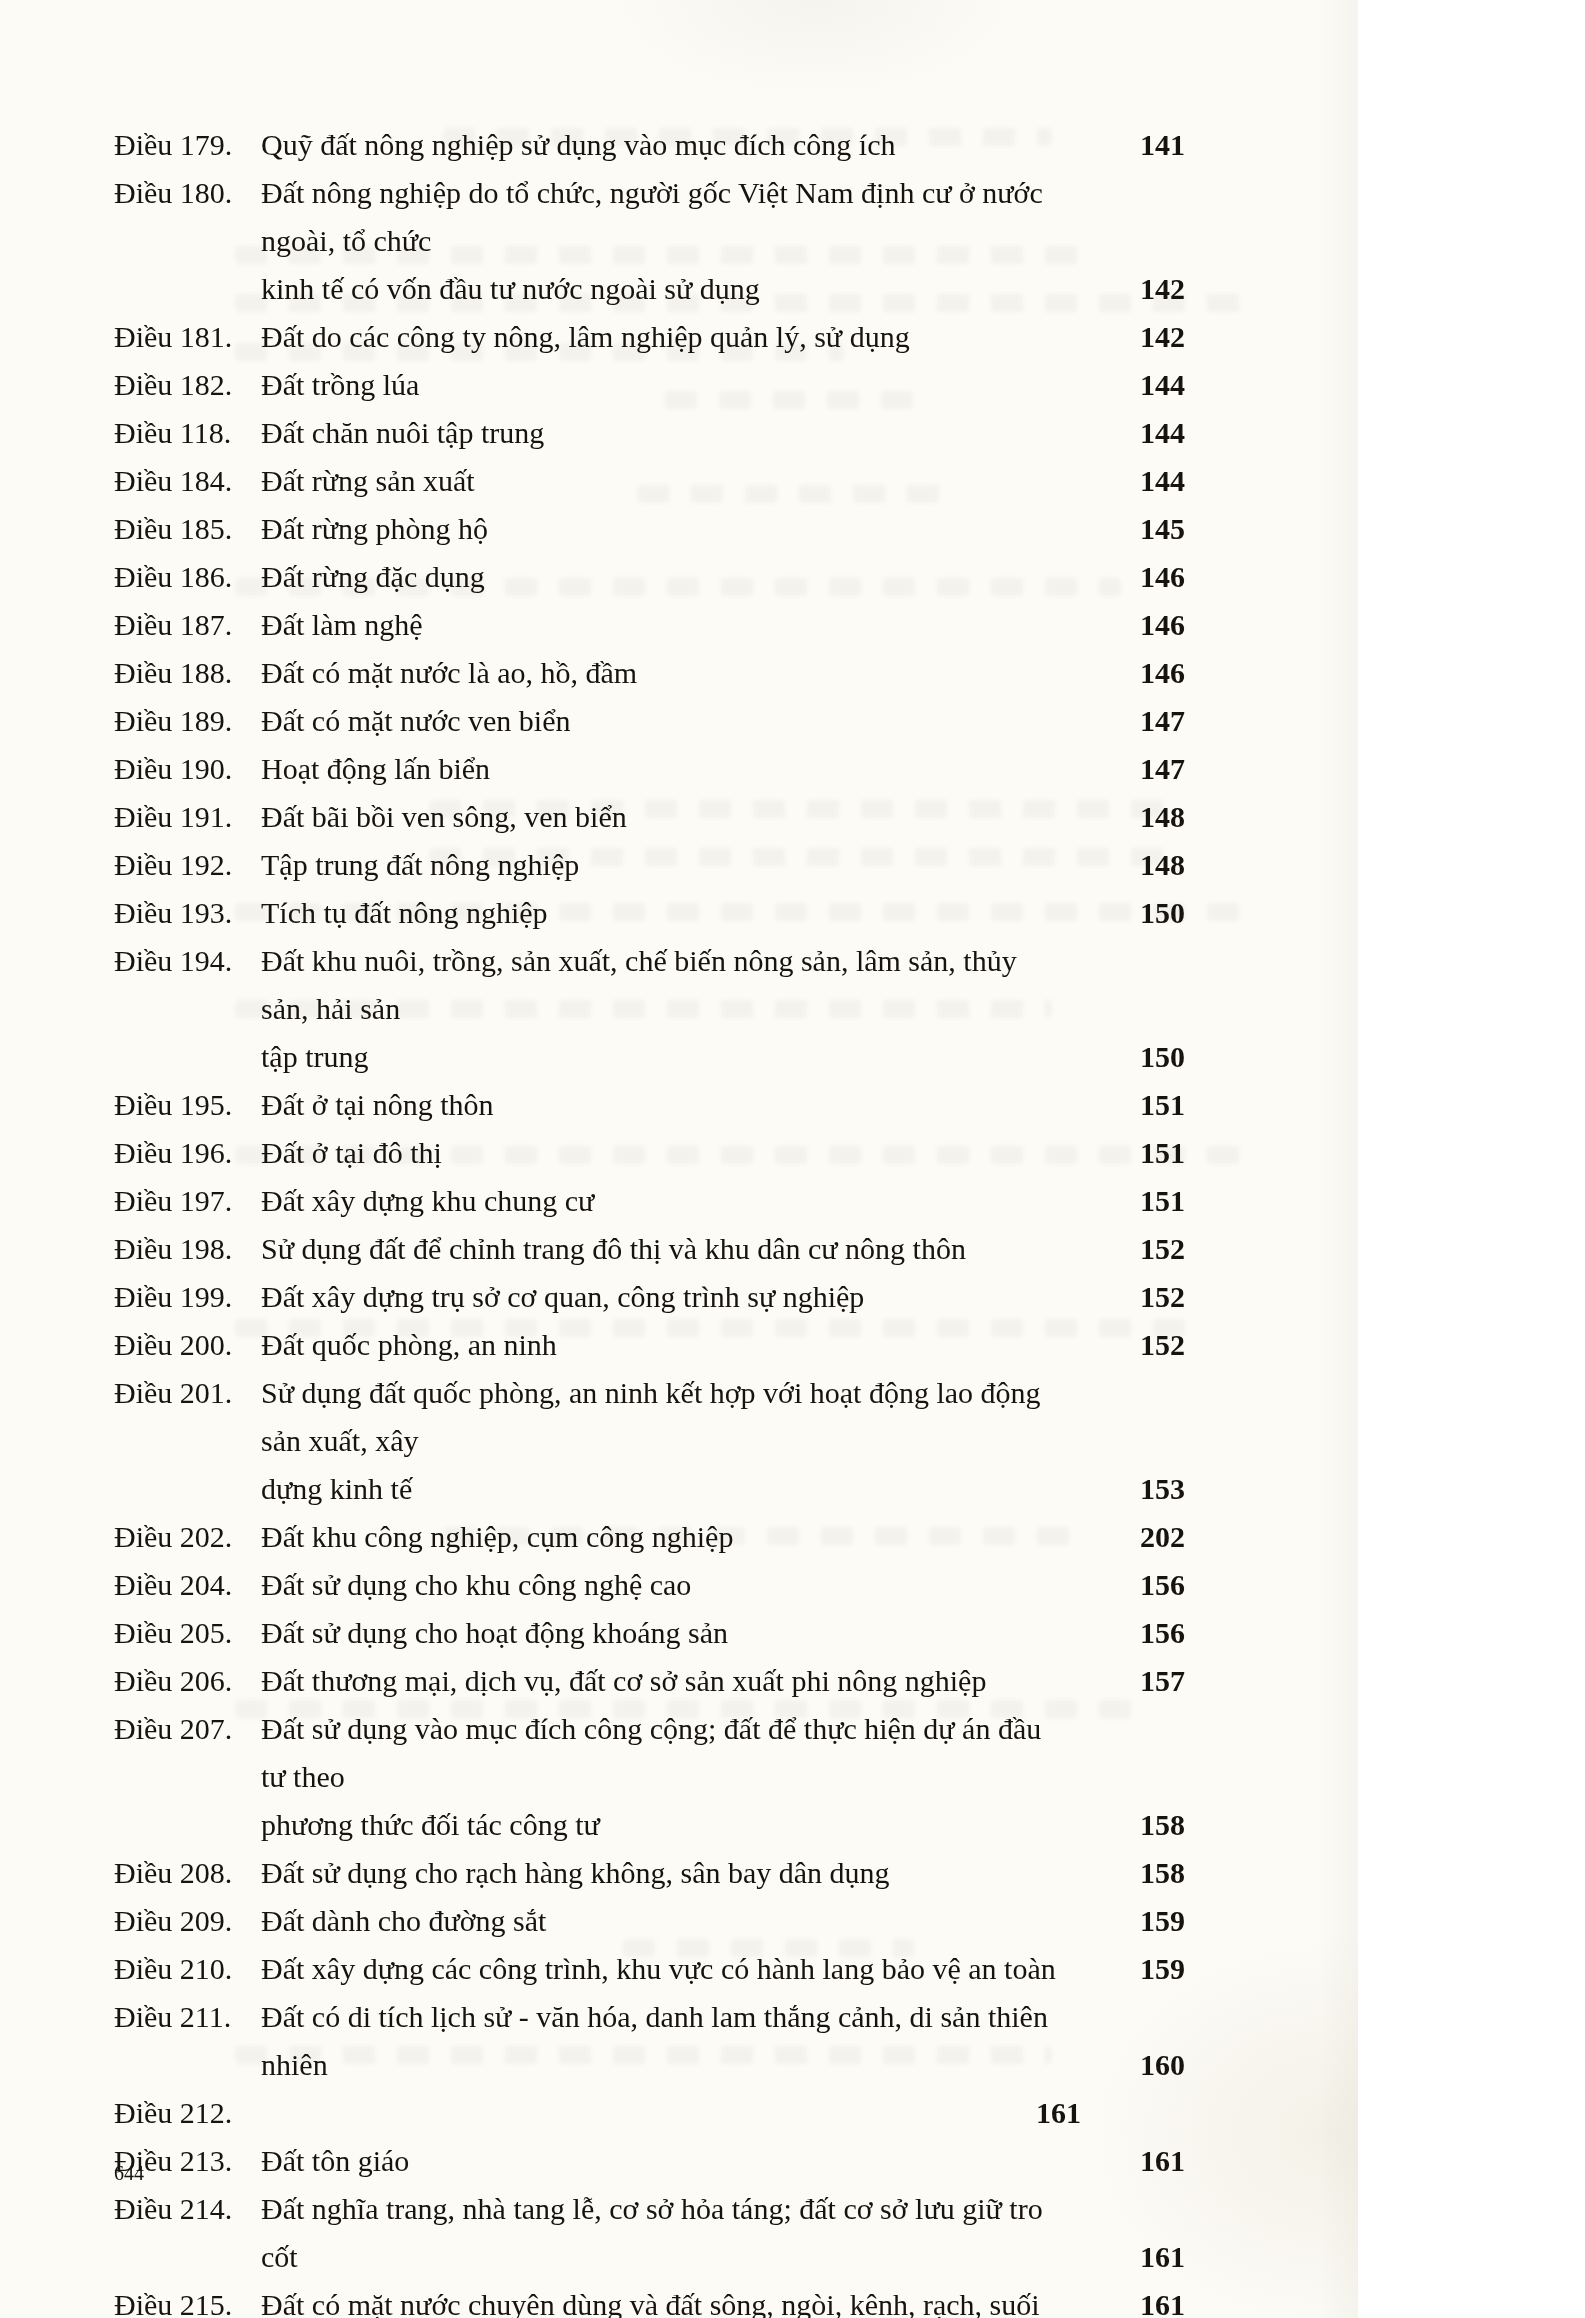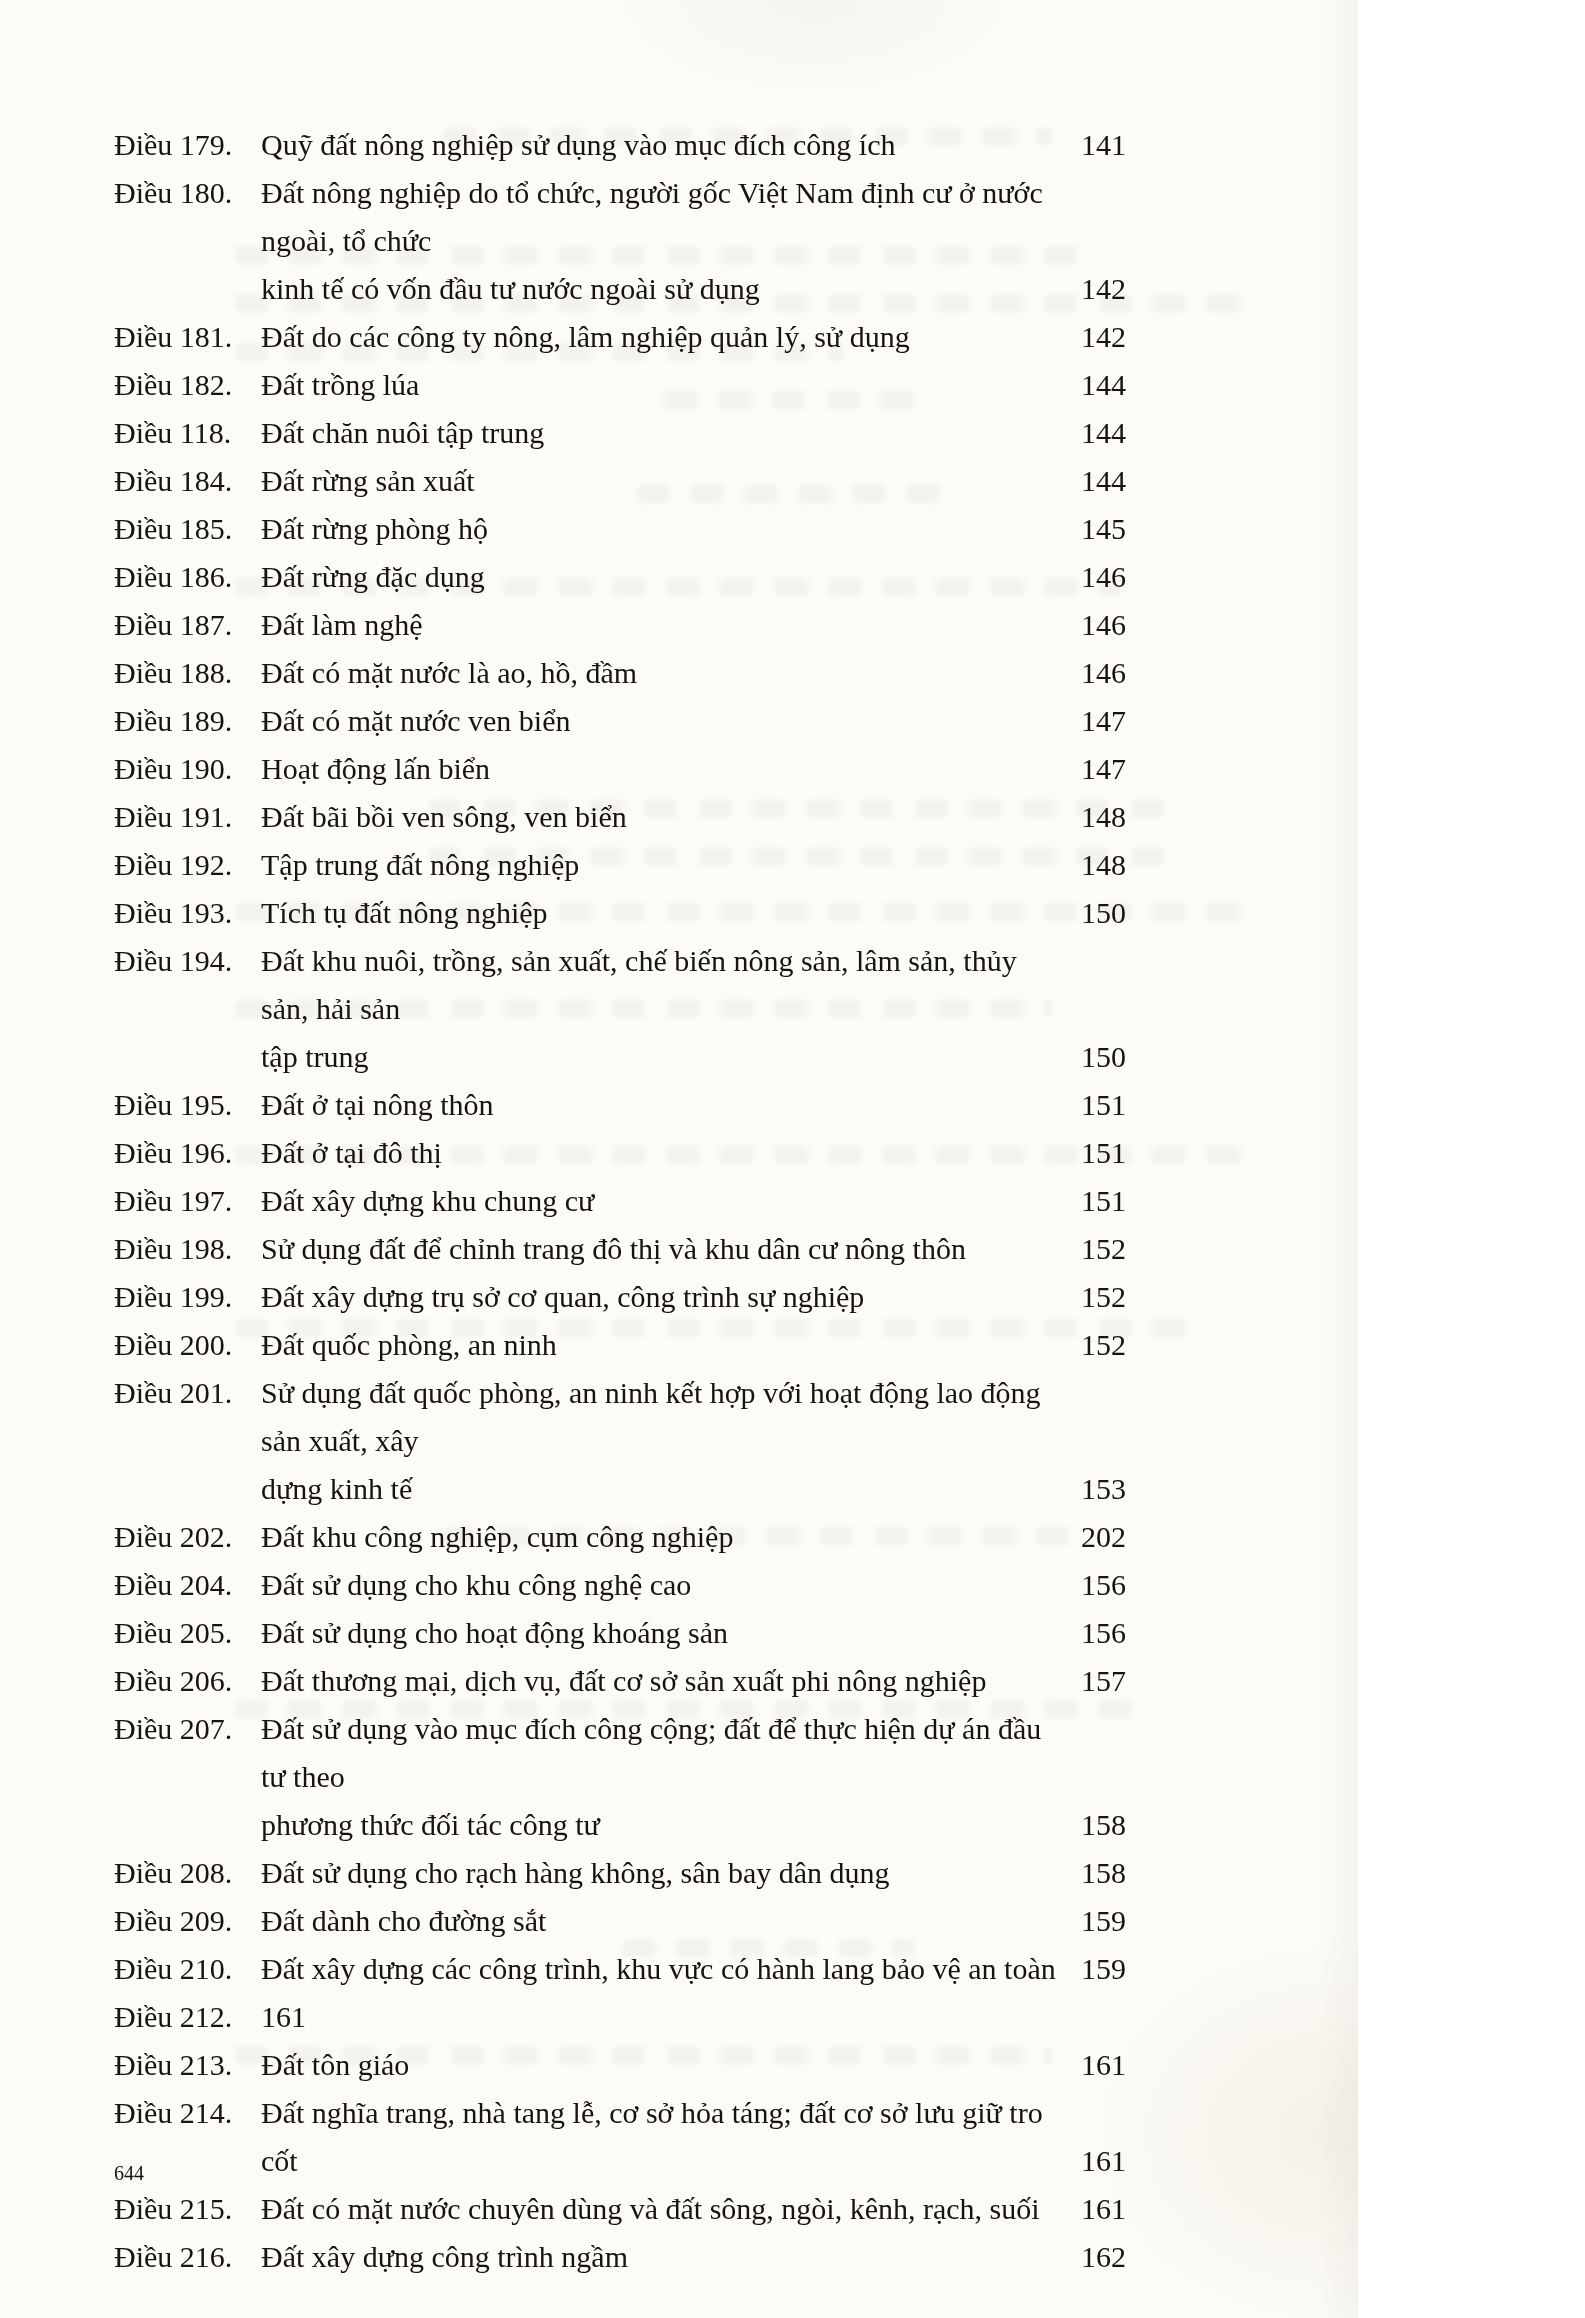--- a/index.html
+++ b/index.html
@@ -42,21 +42,23 @@
   }
   .toc-label {
     align-self: start;
     white-space: nowrap;
   }
   .toc-title {
     white-space: pre-line;
     padding-right: 16.6px;
   }
   .toc-page {
+    text-align: right;
     align-self: end;
+    font-weight: bold;
   }
 
   .footer-page-number {
     position: absolute;
     left: 114px;
     top: 2149px;
     font-size: 20px;
     line-height: 48px;
   }
 
@@ -281,20 +283,25 @@
       <span class="toc-title">Đất dành cho đường sắt</span>
       <span class="toc-page">159</span>
     </div>
 
     <div class="toc-row">
       <span class="toc-label">Điều 210.</span>
       <span class="toc-title">Đất xây dựng các công trình, khu vực có hành lang bảo vệ an toàn</span>
       <span class="toc-page">159</span>
     </div>
 
+    <div class="toc-row">
+      <span class="toc-label">Điều 211.</span>
+      <span class="toc-title">Đất có di tích lịch sử - văn hóa, danh lam thắng cảnh, di sản thiên nhiên</span>
+      <span class="toc-page">160</span>
+    </div>
 
     <div class="toc-row">
       <span class="toc-label">Điều 212.</span>
       <span class="toc-page">161</span>
     </div>
 
     <div class="toc-row">
       <span class="toc-label">Điều 213.</span>
       <span class="toc-title">Đất tôn giáo</span>
       <span class="toc-page">161</span>

